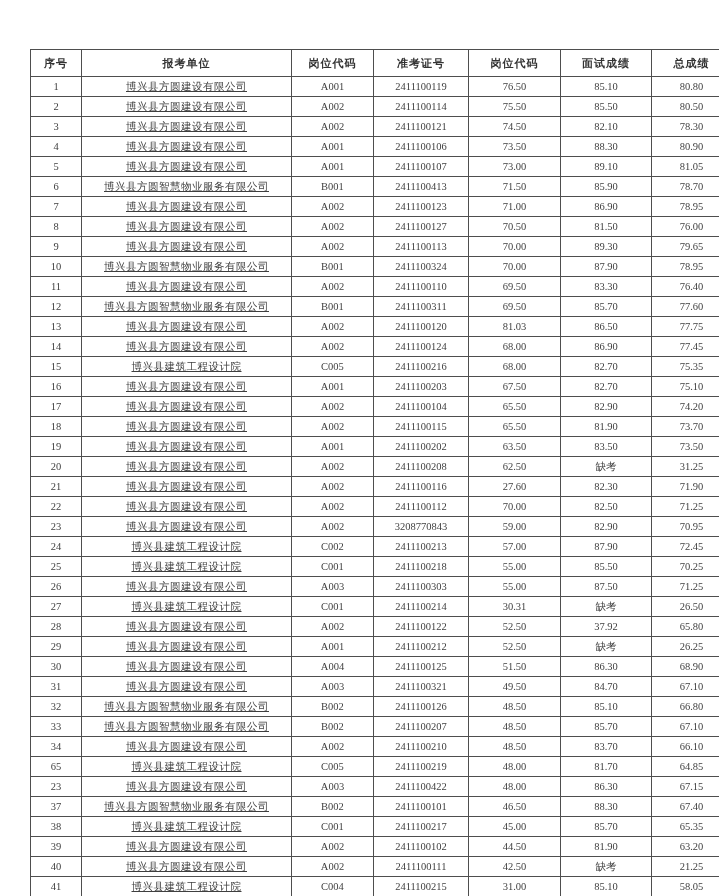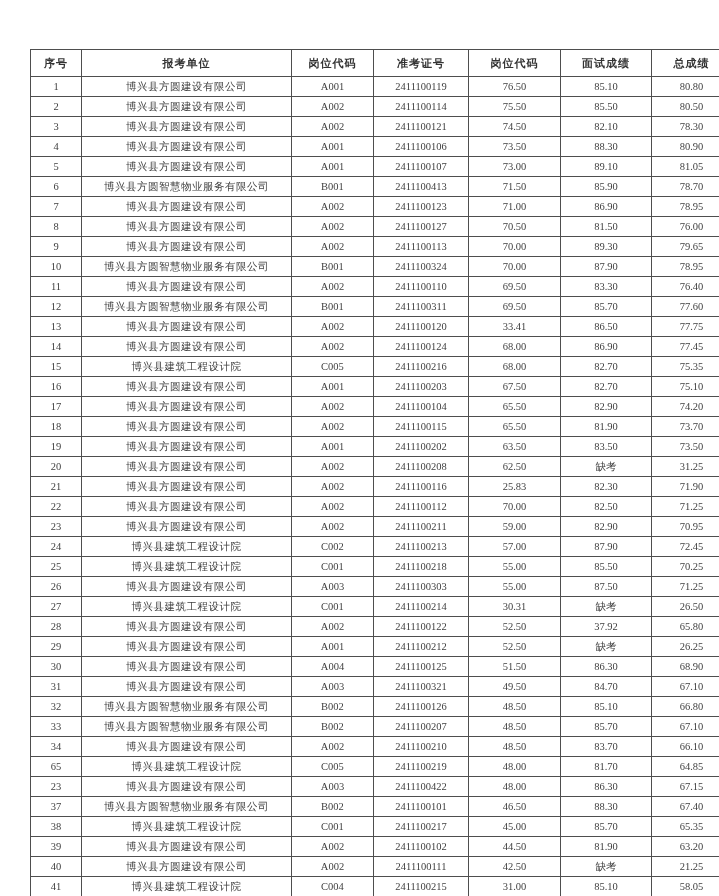--- a/index.html
+++ b/index.html
@@ -42,21 +42,21 @@
     font-weight: bold;
     letter-spacing: 1px;
     color: #333333;
   }
   table.score-table td {
     height: 19px;
     font-size: 10.5px;
     font-weight: normal;
   }
   td.col0 { font-size: 10.5px; }
-  td.col1 { letter-spacing: 0.5px; }
+  td.col1 { letter-spacing: 0.5px; text-decoration: underline; }
   .col0 { width: 46px; }
   .col1 { width: 205px; }
   .col2 { width: 77px; }
   .col3 { width: 90px; font-family: Liberation Serif, serif; }
   .col4 { width: 87px; }
   .col5 { width: 86px; }
   .col6 { width: 75px; }
 </style>
 </head>
 <body>
@@ -181,21 +181,21 @@
           <td class="col3">2411100311</td>
           <td class="col4">69.50</td>
           <td class="col5">85.70</td>
           <td class="col6">77.60</td>
         </tr>
         <tr>
           <td class="col0">13</td>
           <td class="col1">博兴县方圆建设有限公司</td>
           <td class="col2">A002</td>
           <td class="col3">2411100120</td>
-          <td class="col4">33.41</td>
+          <td class="col4">81.03</td>
           <td class="col5">86.50</td>
           <td class="col6">77.75</td>
         </tr>
         <tr>
           <td class="col0">14</td>
           <td class="col1">博兴县方圆建设有限公司</td>
           <td class="col2">A002</td>
           <td class="col3">2411100124</td>
           <td class="col4">68.00</td>
           <td class="col5">86.90</td>
@@ -253,38 +253,38 @@
           <td class="col3">2411100208</td>
           <td class="col4">62.50</td>
           <td class="col5">缺考</td>
           <td class="col6">31.25</td>
         </tr>
         <tr>
           <td class="col0">21</td>
           <td class="col1">博兴县方圆建设有限公司</td>
           <td class="col2">A002</td>
           <td class="col3">2411100116</td>
-          <td class="col4">25.83</td>
+          <td class="col4">27.60</td>
           <td class="col5">82.30</td>
           <td class="col6">71.90</td>
         </tr>
         <tr>
           <td class="col0">22</td>
           <td class="col1">博兴县方圆建设有限公司</td>
           <td class="col2">A002</td>
           <td class="col3">2411100112</td>
           <td class="col4">70.00</td>
           <td class="col5">82.50</td>
           <td class="col6">71.25</td>
         </tr>
         <tr>
           <td class="col0">23</td>
           <td class="col1">博兴县方圆建设有限公司</td>
           <td class="col2">A002</td>
-          <td class="col3">2411100211</td>
+          <td class="col3">3208770843</td>
           <td class="col4">59.00</td>
           <td class="col5">82.90</td>
           <td class="col6">70.95</td>
         </tr>
         <tr>
           <td class="col0">24</td>
           <td class="col1">博兴县建筑工程设计院</td>
           <td class="col2">C002</td>
           <td class="col3">2411100213</td>
           <td class="col4">57.00</td>

